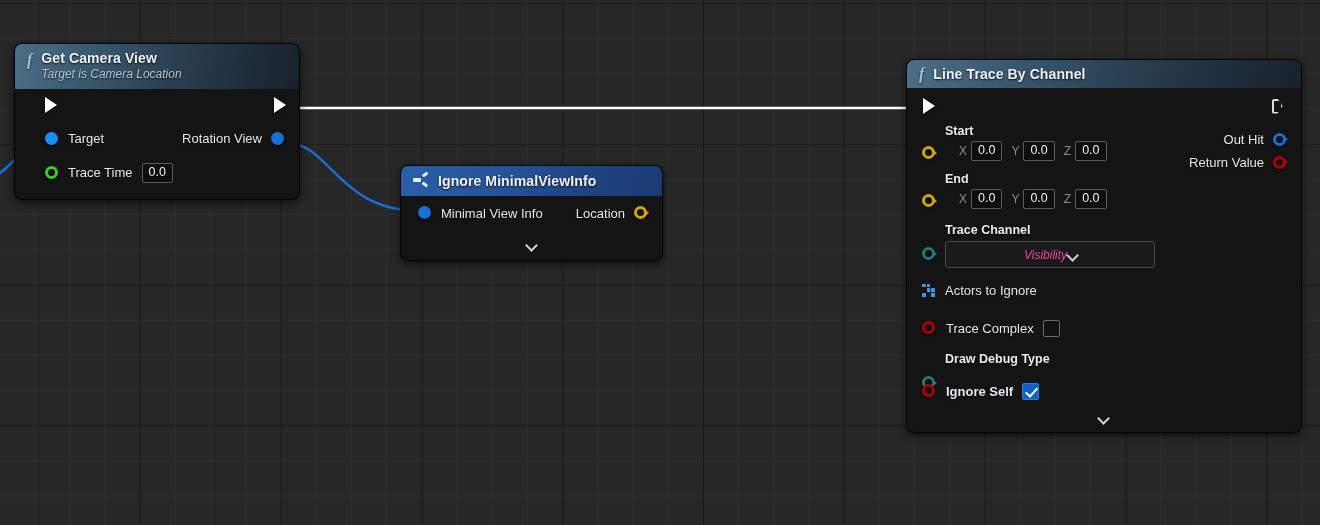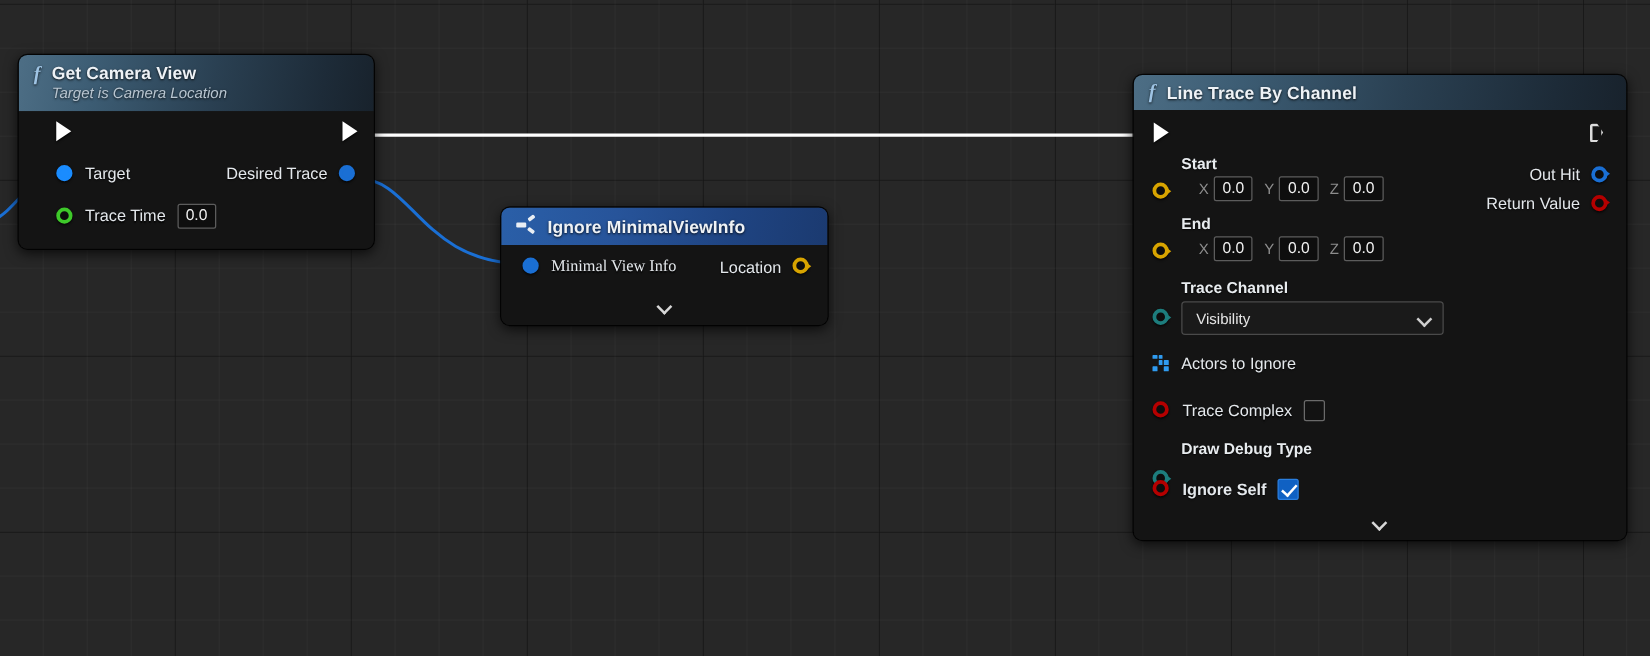--- a/index.html
+++ b/index.html
@@ -198,24 +198,25 @@
   }
 
   
   .combo {
     background: #1a1a1a;
     border: 1px solid #4a4a4a;
     border-radius: 3px;
     height: 27px;
     display: flex;
     align-items: center;
-    justify-content: space-between;
+    justify-content: center;
     padding: 0 8px 0 11px;
-    color: #e5e5e5;
+    color: #ec4899;
     font-size: 12px;
+    font-style: italic;
   }
   .chev {
     width: 12px; height: 12px;
     position: relative;
     flex: 0 0 auto;
   }
   .chev::before {
     content: "";
     position: absolute;
     left: 1px; top: 2px;
@@ -297,21 +298,21 @@
         <span class="exec-pin exec-in"></span>
         <span class="exec-pin exec-out"></span>
       </div>
 
       <div class="gcv-pin-row">
         <span class="data-pin filled noarrow" style="color:#1a8cff;">
             <span class="dot"></span>
           </span>
         <span class="pin-label" style="margin-left:9px;">Target</span>
         <span class="spacer"></span>
-        <span class="pin-label">Desired Trace</span>
+        <span class="pin-label">Rotation View</span>
         <span class="data-pin filled noarrow" style="color:#1a6fd4;margin-left:9px;">
             <span class="dot"></span>
           </span>
       </div>
 
       <div class="gcv-pin-row" style="height:36px;">
         <span class="data-pin hollow noarrow" style="color:#3ec92a;">
             <span class="dot"></span>
           </span>
         <span class="pin-label" style="margin-left:9px;">Trace Time</span>
@@ -329,21 +330,21 @@
           <i class="b3"></i>
       </span>
       <span class="node-title">Ignore MinimalViewInfo</span>
     </div>
     <div class="node-body">
 
       <div class="pin-row" style="padding:0 14px 0 17px;height:34px;">
         <span class="data-pin filled noarrow" style="color:#1a6fd4;">
             <span class="dot"></span>
           </span>
-        <span class="pin-label" style="margin-left:9px;font-family:Liberation Serif, serif;">Minimal View Info</span>
+        <span class="pin-label" style="margin-left:9px;">Minimal View Info</span>
         <span style="flex:1 1 auto;"></span>
         <span class="pin-label">Location</span>
         <span class="data-pin hollow" style="color:#d8a400;margin-left:9px;">
             <span class="dot"></span>
             <span class="arrow"></span>
           </span>
       </div>
 
 
       <div class="node-expander" style="height:30px;">

